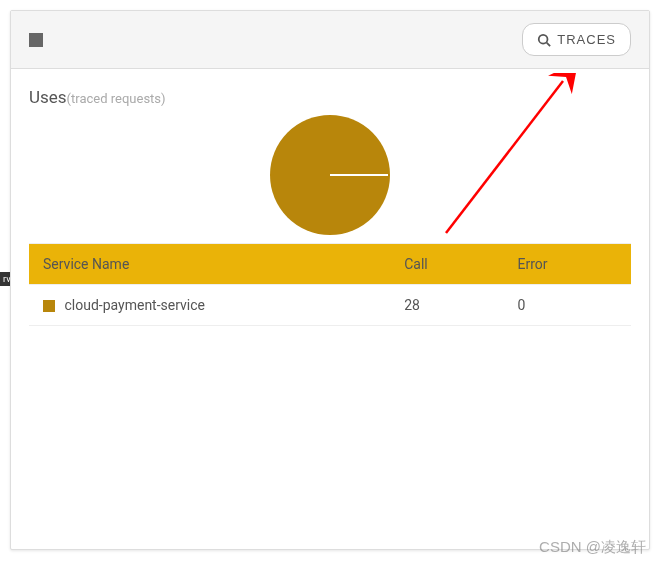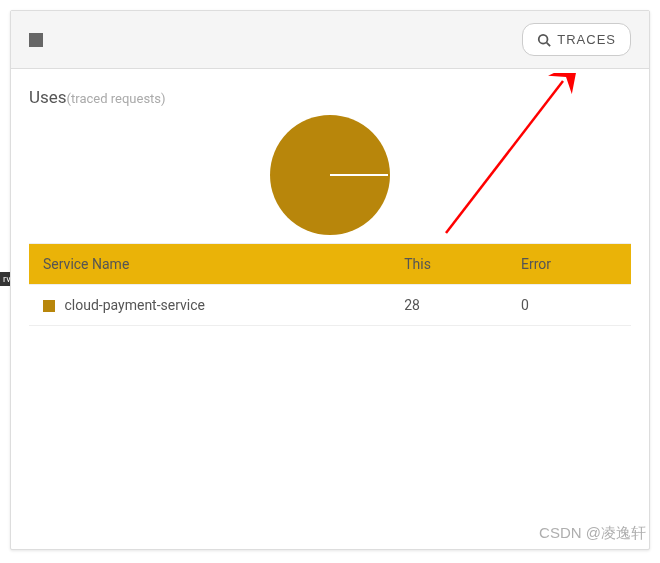--- a/index.html
+++ b/index.html
@@ -137,21 +137,21 @@
       vertical-align: middle;
     }
     .arrow {
       position: absolute;
       top: 62px;
       left: 380px;
       pointer-events: none;
     }
     .watermark {
       position: absolute;
-      bottom: 20px;
+      bottom: 6px;
       right: 14px;
       color: rgba(120,120,120,0.6);
       font-size: 15px;
       font-family: Arial, sans-serif;
     }
     .side-tag {
       position: absolute;
       left: 0;
       top: 272px;
       background: #333;
@@ -188,21 +188,21 @@
 
     <div class="chart-wrap">
       <div class="pie"></div>
     </div>
 
 
     <table class="tbl">
       <thead>
         <tr>
           <th>Service Name</th>
-          <th>This</th>
+          <th>Call</th>
           <th>Error</th>
         </tr>
       </thead>
       <tbody>
         <tr>
           <td>
             <span class="row-sq"></span>
             <span>cloud-payment-service</span>
           </td>
           <td>28</td>

